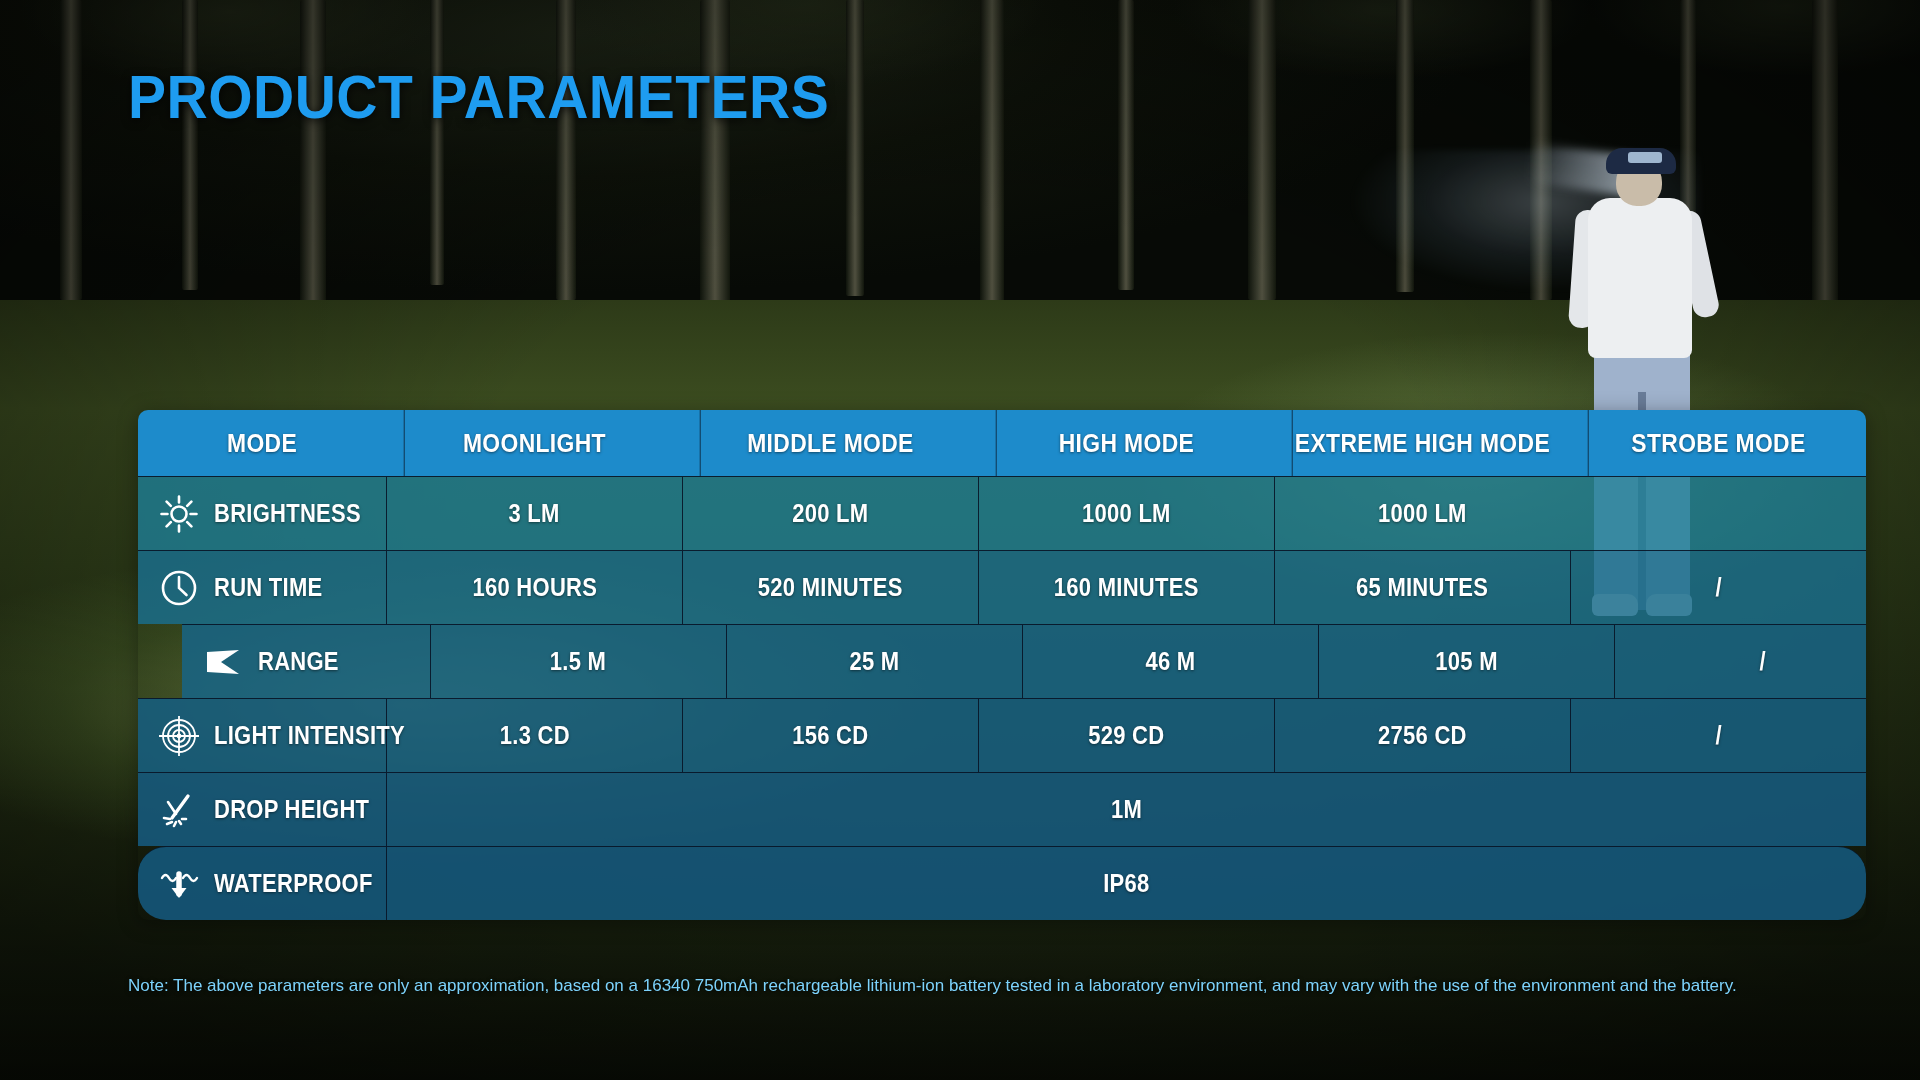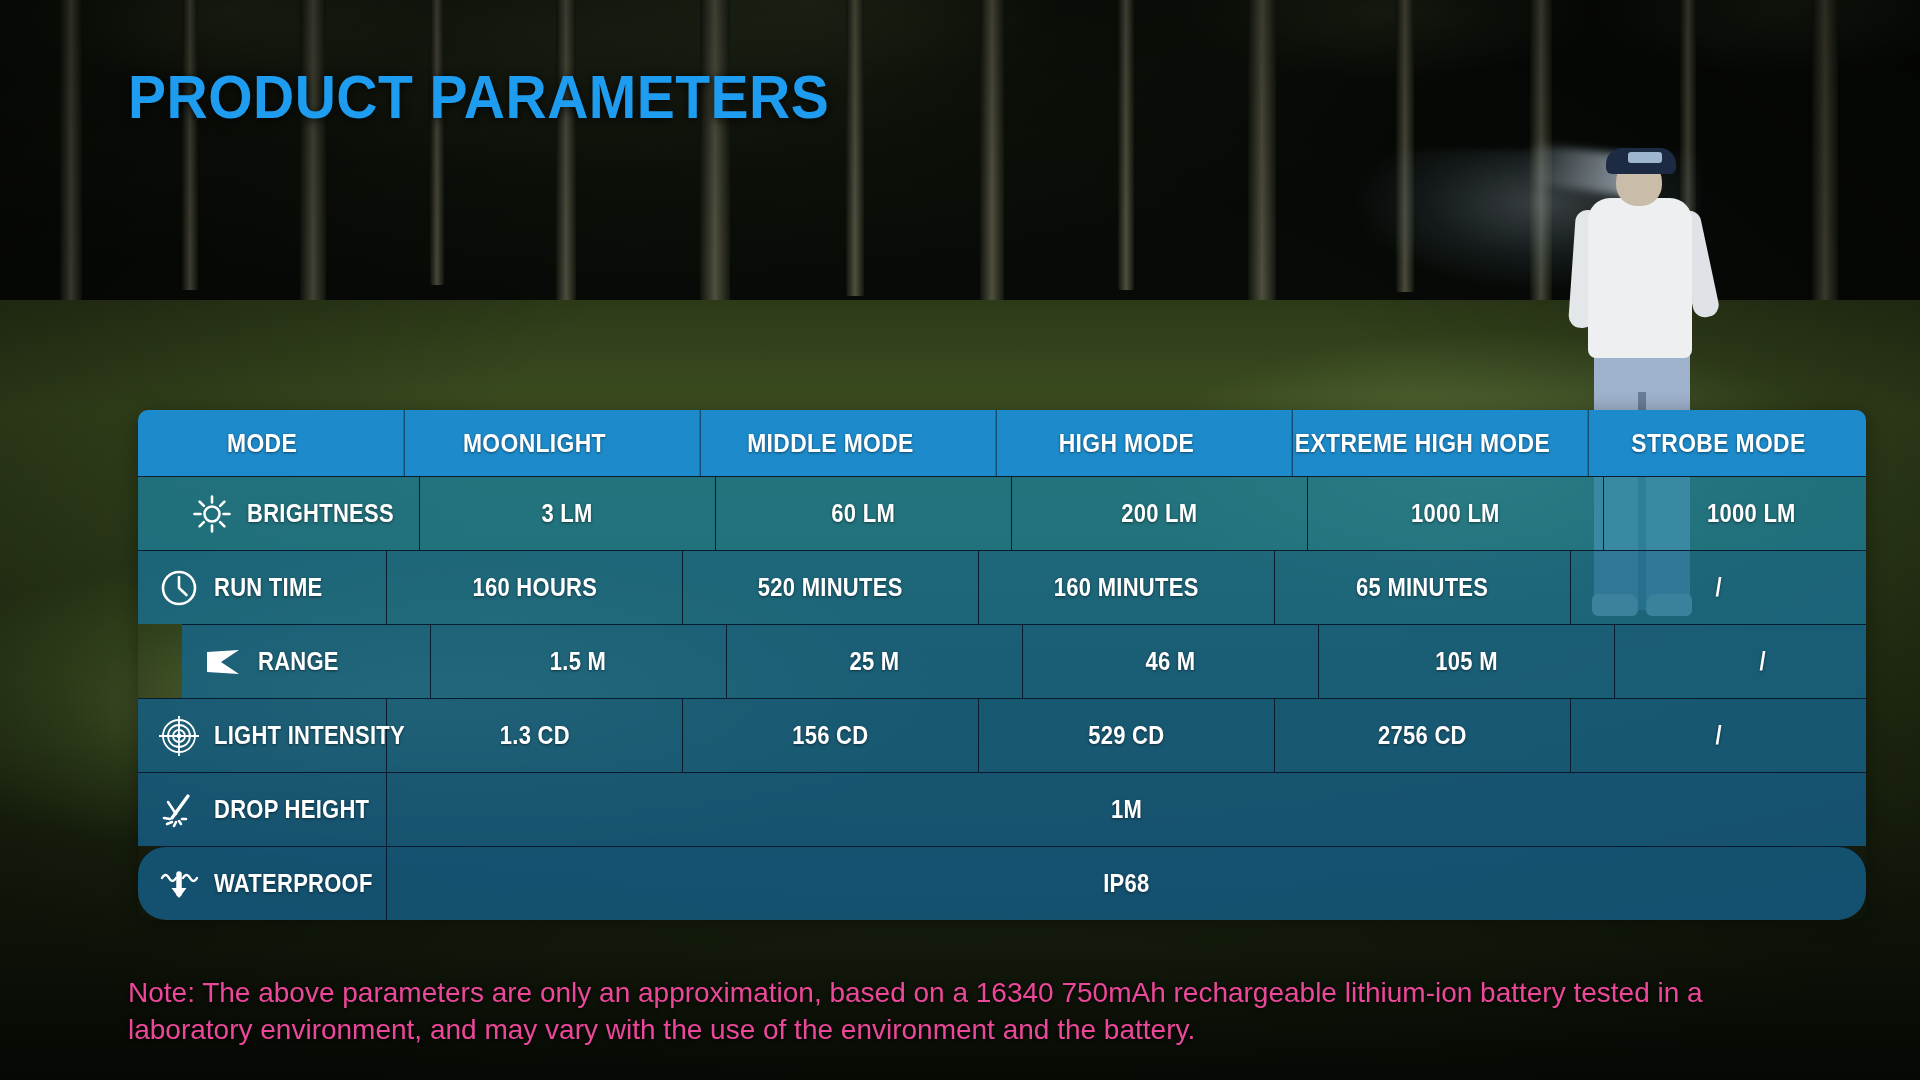--- a/index.html
+++ b/index.html
@@ -93,21 +93,21 @@
   
   .trow.header{ background:#1d8bcb; height:66px; }
   .trow.header .cell{
     color:#ffffff; font-size:26px; font-weight:bold; letter-spacing:.4px;
     display:flex; align-items:center; justify-content:center;
     transform:scaleX(.88);
   }
   .trow.header .cell + .cell{ border-left:1px solid rgba(10,22,40,.85); }
 
   
-  .trow.r1{ height:74px; background:rgba(30,126,150,.80);padding-left:33px; }
+  .trow.r1{ height:74px; background:rgba(30,126,150,.80); }
   .trow.r2{ height:74px; background:rgba(26,110,140,.84); }
   .trow.r3{ height:74px; background:rgba(24,100,132,.87);margin-left:44px; }
   .trow.r4{ height:74px; background:rgba(23,93,126,.89); }
   .trow.r5{ height:74px; background:rgba(22,88,122,.91); }
   .trow.r6{ height:74px; background:rgba(21,86,120,.92);border-radius:28px; }
 
   .trow + .trow{ border-top:1.5px solid rgba(8,20,38,.9); }
 
   .cell{
     display:flex; align-items:center; justify-content:center;
@@ -123,21 +123,21 @@
 
   .label-text{ font-size:25px; font-weight:bold; transform:scaleX(.88); transform-origin:left center; white-space:nowrap; }
   .val-text { transform:scaleX(.88); white-space:nowrap; }
 
   .icon{ width:46px; height:46px; flex:0 0 46px; display:flex; align-items:center; justify-content:center; }
   .icon svg{ width:44px; height:44px; display:block; }
 
   
   #note{
     position:absolute; left:128px; top:975px; width:1700px; z-index:5;
-    color:#ec4899; font-size:28px; line-height:1.32;
+    color:#7dd3fc; font-size:17px; line-height:1.32;
     font-family:"Liberation Sans", sans-serif;
     text-shadow:0 1px 4px rgba(0,0,0,.85);
   }
 </style>
 </head>
 <body>
 
 <div id="photo">
   <div class="bg-sky"></div>
   <div class="tree-canopy"></div>
@@ -206,23 +206,20 @@
           <circle cx="22" cy="22" r="7.5" fill="none"></circle>
           <path d="M22 4.5v6M22 33.5v6M4.5 22h6M33.5 22h6M9.6 9.6l4.2 4.2M30.2 30.2l4.2 4.2M34.4 9.6l-4.2 4.2M13.8 30.2l-4.2 4.2"></path>
         </svg>
       </span>
       <span class="label-text">BRIGHTNESS</span>
     </div>
     <div class="cell c-mode">
         <span class="val-text">3 LM</span>
       </div>
     <div class="cell c-mode">
-        <span class="val-text">60 LM</span>
-      </div>
-    <div class="cell c-mode">
         <span class="val-text">200 LM</span>
       </div>
     <div class="cell c-mode">
         <span class="val-text">1000 LM</span>
       </div>
     <div class="cell c-mode">
         <span class="val-text">1000 LM</span>
       </div>
   </div>
 

